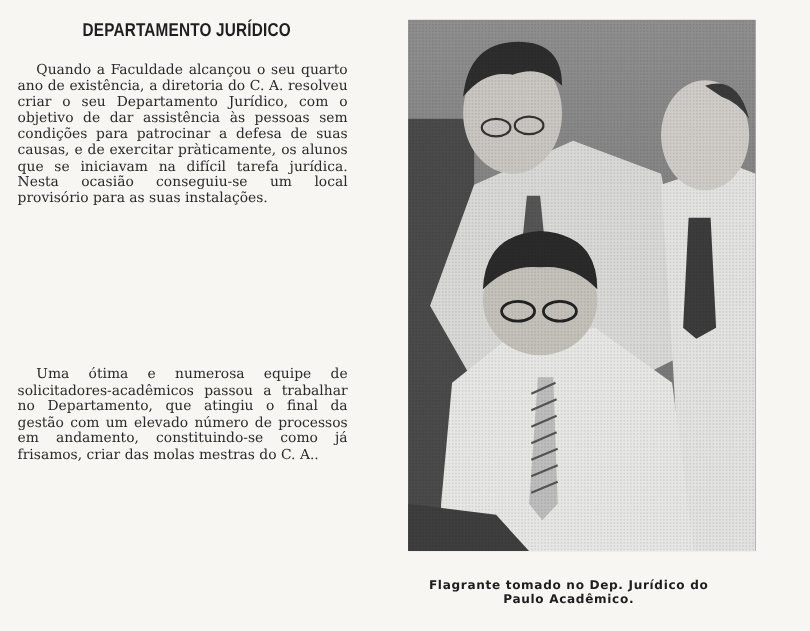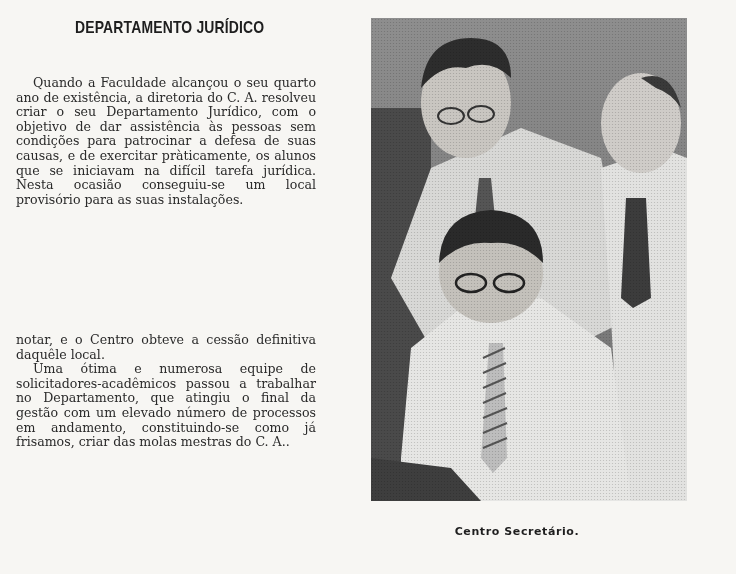--- a/index.html
+++ b/index.html
@@ -18,21 +18,21 @@
       color: #1e1e1e;
     }
     .col {
       position: absolute; left: 16px; width: 300px;
       font-size: 12.6px; line-height: 14.6px;
       text-align: justify;
     }
     .col p { margin: 0 0 7px 0; text-indent: 17px; }
     .col p.noindent { text-indent: 0; }
     .col p.tight { margin-bottom: 0; }
-    #col-top { top: 76px; }
+    #col-top { top: 56px; }
     #col-bottom { top: 333px; }
     .photo {
       position: absolute; left: 371px; top: 18px; width: 316px; height: 483px;
       background: #9a9a9a; overflow: hidden;
     }
     .photo svg { display: block; }
     .caption {
       position: absolute; left: 352px; top: 525px; width: 330px;
       text-align: center;
       font-family: "DejaVu Sans", "Liberation Sans", sans-serif;
@@ -43,21 +43,20 @@
 </head>
 <body>
 
 <div class="heading">DEPARTAMENTO JURÍDICO</div>
 
 <div id="col-top" class="col">
   <p>Quando a Faculdade alcançou o seu quarto ano de existência, a diretoria do C. A. resolveu criar o seu Departamento Jurídico, com o objetivo de dar assistência às pessoas sem condições para patrocinar a defesa de suas causas, e de exercitar pràticamente, os alunos que se iniciavam na difícil tarefa jurídica. Nesta ocasião conseguiu-se um local provisório para as suas instalações.</p>
 </div>
 
 <div id="col-bottom" class="col">
-  <p class="noindent tight">notar, e o Centro obteve a cessão definitiva daquêle local.</p>
   <p>Uma ótima e numerosa equipe de solicitadores-acadêmicos passou a trabalhar no Departamento, que atingiu o final da gestão com um elevado número de processos em andamento, constituindo-se como já frisamos, criar das molas mestras do C. A..</p>
 </div>
 
 <div class="photo" title="Black-and-white halftone photograph of three men in white shirts and ties; one seated wearing glasses looks down at a typewriter while two stand behind him looking on.">
   <svg width="316" height="483" viewBox="0 0 316 483">
     <defs>
       <pattern id="dots" width="3" height="3" patternUnits="userSpaceOnUse">
         <rect width="3" height="3" fill="none"></rect>
         <circle cx="1.5" cy="1.5" r="0.6" fill="rgba(0,0,0,0.18)"></circle>
       </pattern>
@@ -95,14 +94,15 @@
       <path d="M118 325 L132 325 L136 440 L122 455 L110 440 Z" fill="#bdbdbd"></path>
       <path d="M112 340 L134 330 M112 355 L135 345 M112 370 L135 360 M112 385 L135 375 M112 400 L136 390 M112 415 L136 405 M112 430 L136 420" stroke="#555" stroke-width="2"></path>
     </g>
 
     <path d="M0 440 L80 450 L110 483 L0 483 Z" fill="#3e3e3e"></path>
     <rect width="316" height="483" fill="url(#dots)"></rect>
   </svg>
 </div>
 
 <div class="caption">
-  <div>Centro Secretário.</div>
+  <div>Flagrante tomado no Dep. Jurídico do</div>
+  <div>Paulo Acadêmico.</div>
 </div>
 
 </body></html>

